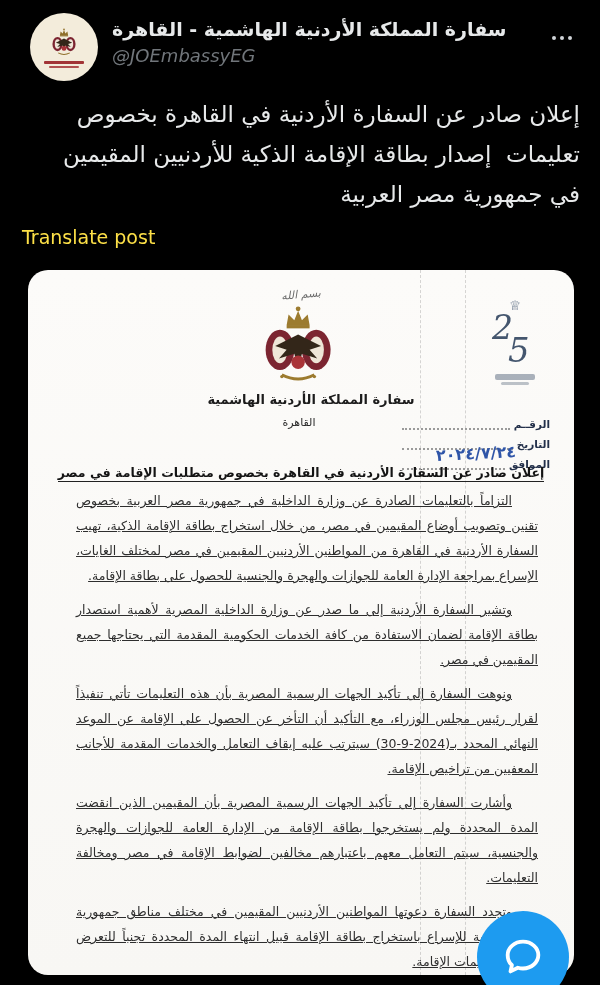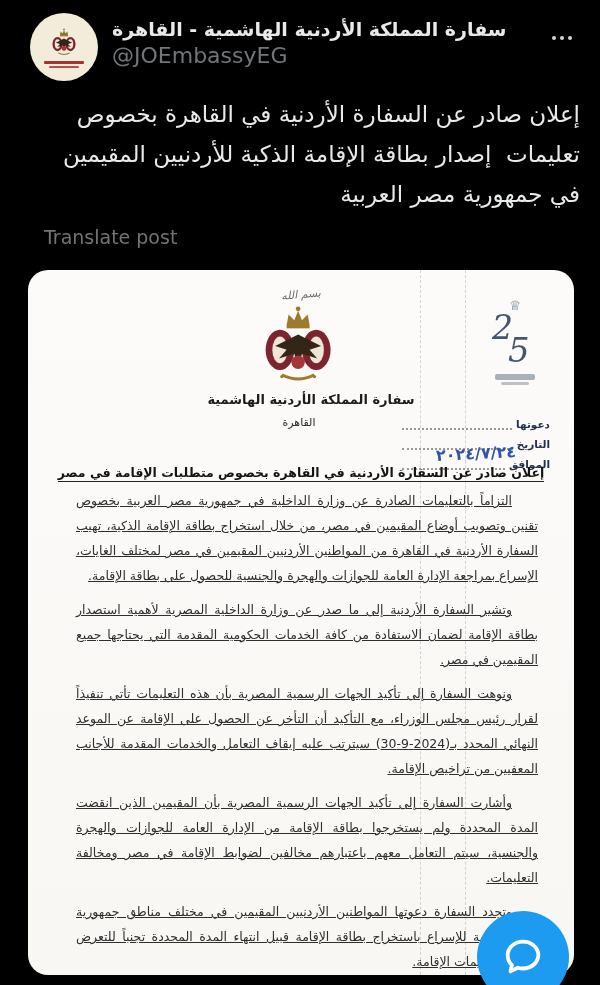--- a/index.html
+++ b/index.html
@@ -9,28 +9,28 @@
   
   .avatar{position:absolute;left:30px;top:13px;width:68px;height:68px;border-radius:50%;
     background:#f3ecdb;display:flex;flex-direction:column;align-items:center;justify-content:center;
     overflow:hidden;cursor:pointer;}
   .avatar .mini-bars{display:flex;flex-direction:column;align-items:center;gap:2px;margin-top:2px;}
   .avatar .bar1{width:40px;height:3px;background:#a23436;border-radius:1px;}
   .avatar .bar2{width:30px;height:2px;background:#b0504f;border-radius:1px;}
   .name-block{position:absolute;left:112px;top:15px;width:400px;}
   .display-name{color:#e7e9ea;font-weight:700;font-size:19px;line-height:28px;
     direction:rtl;text-align:left;white-space:nowrap;}
-  .handle{color:#71767b;font-size:22px;line-height:26px;}
+  .handle{color:#71767b;font-size:18px;line-height:26px;font-style:italic;}
   .more-btn{position:absolute;right:22px;top:30px;display:flex;gap:4px;padding:6px;cursor:pointer;}
   .more-btn i{width:4px;height:4px;border-radius:50%;background:#cfd3d7;display:block;}
 
   
   .tweet-text{position:absolute;left:20px;right:20px;top:94px;color:#e7e9ea;
     font-size:23px;line-height:40px;direction:rtl;text-align:right;white-space:pre-wrap;margin-left:30px;}
-  .translate-link{position:absolute;left:22px;top:226px;color:#737373;font-size:19px;cursor:pointer;margin-left:22px;}
+  .translate-link{position:absolute;left:22px;top:226px;color:#fde047;font-size:19px;cursor:pointer;}
 
   
   .doc-card{position:absolute;left:28px;top:270px;width:546px;height:705px;border-radius:20px;
     background:linear-gradient(180deg,#fcfbf9 0%,#f8f7f4 100%);overflow:hidden;cursor:pointer;
     color:#333;}
   .scan-line{position:absolute;top:0;bottom:0;width:0;border-left:1px dashed rgba(110,110,110,.28);}
   .scan-line.s1{left:392px;}
   .scan-line.s2{left:437px;}
 
   .bismillah{position:absolute;top:18px;left:0;right:0;text-align:center;font-size:11px;
@@ -137,21 +137,21 @@
       <div class="num">
         <span class="n2">2</span>
         <span class="n5">5</span>
       </div>
       <div class="cap1"></div>
       <div class="cap2"></div>
     </div>
 
     <div class="fields">
       <div class="field-row">
-        <span class="field-label">دعوتها</span>
+        <span class="field-label">الرقــم</span>
         <span class="leader"></span>
       </div>
       <div class="field-row">
         <span class="field-label">التاريخ</span>
         <span class="leader"></span>
         <span class="date-value">٢٠٢٤/٧/٢٤</span>
       </div>
       <div class="field-row">
         <span class="field-label">الموافق</span>
         <span class="leader"></span>

